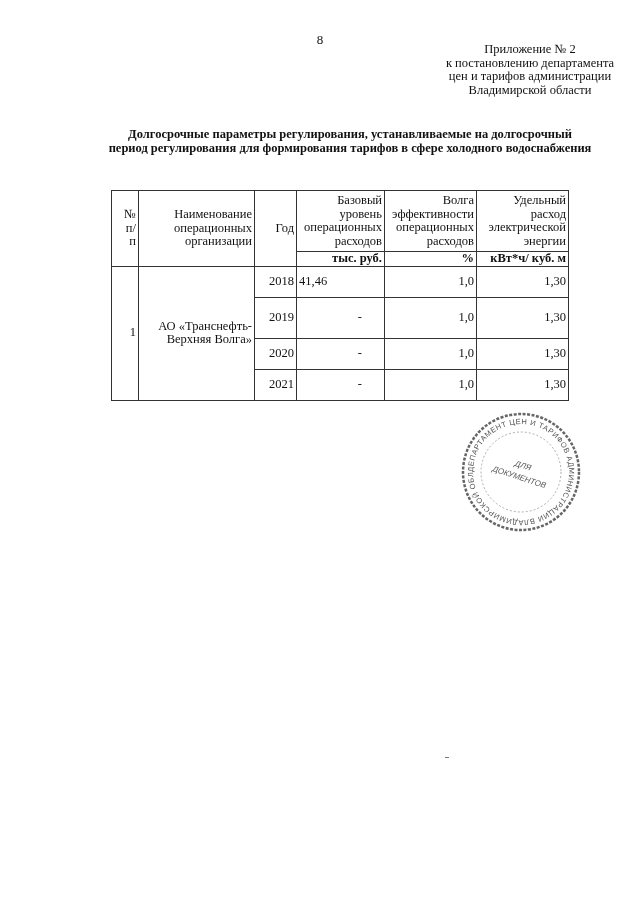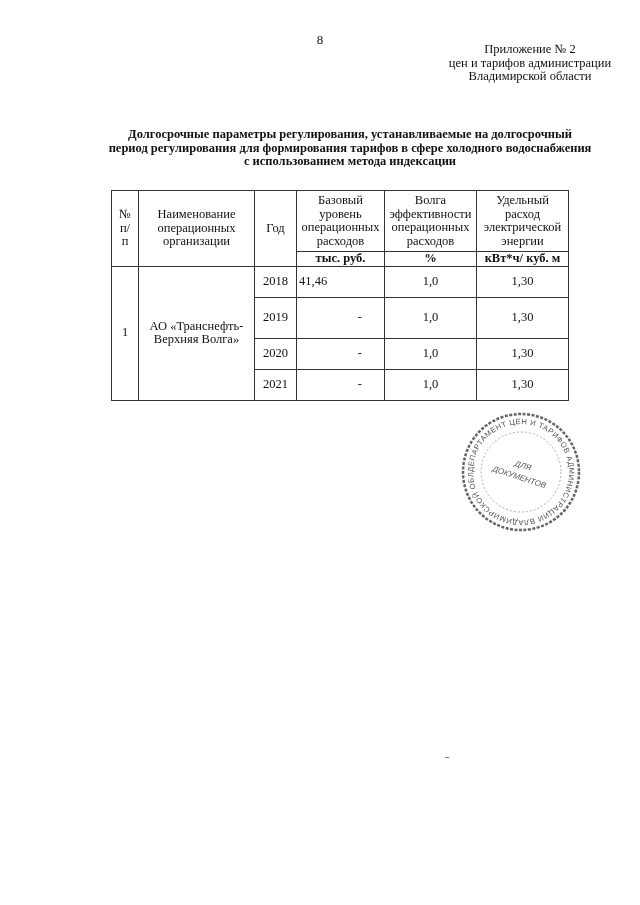--- a/index.html
+++ b/index.html
@@ -19,47 +19,47 @@
   .title {
     position: absolute; left: 105px; width: 490px; top: 128px;
     text-align: center; font-weight: bold; font-size: 12.5px; line-height: 13.5px;
   }
   .title div { white-space: nowrap; }
   table.params {
     position: absolute; left: 111px; top: 190px;
     border-collapse: collapse; font-size: 12.5px; line-height: 13.5px;
   }
   table.params td {
-    border: 1px solid #333; text-align: center; vertical-align: middle; padding: 0 2px;
+    border: 1px solid #333; text-align: right; vertical-align: middle; padding: 0 2px;
   }
   .hdr-cell { height: 60px; }
   .unit-cell { font-weight: bold; height: 13px; }
   .year-cell { height: 30px; }
   .stamp {
     position: absolute; left: 456px; top: 410px; width: 130px; height: 125px;
   }
   .speck {
     position: absolute; left: 445px; top: 757px; width: 4px; height: 1px; background: #777;
   }
 </style>
 </head>
 <body>
 
 <div class="page-number">8</div>
 
 <div class="appendix">
   <div>Приложение № 2</div>
+  <div>к постановлению департамента</div>
   <div>цен и тарифов администрации</div>
   <div>Владимирской области</div>
 </div>
 
 <div class="title">
   <div>Долгосрочные параметры регулирования, устанавливаемые на долгосрочный</div>
   <div>период регулирования для формирования тарифов в сфере холодного водоснабжения</div>
-  <div>с использованием метода индексации</div>
 </div>
 
 <table class="params">
   <colgroup>
     <col style="width:27px">
       <col style="width:116px">
       <col style="width:42px">
     <col style="width:88px">
       <col style="width:92px">
       <col style="width:92px">

